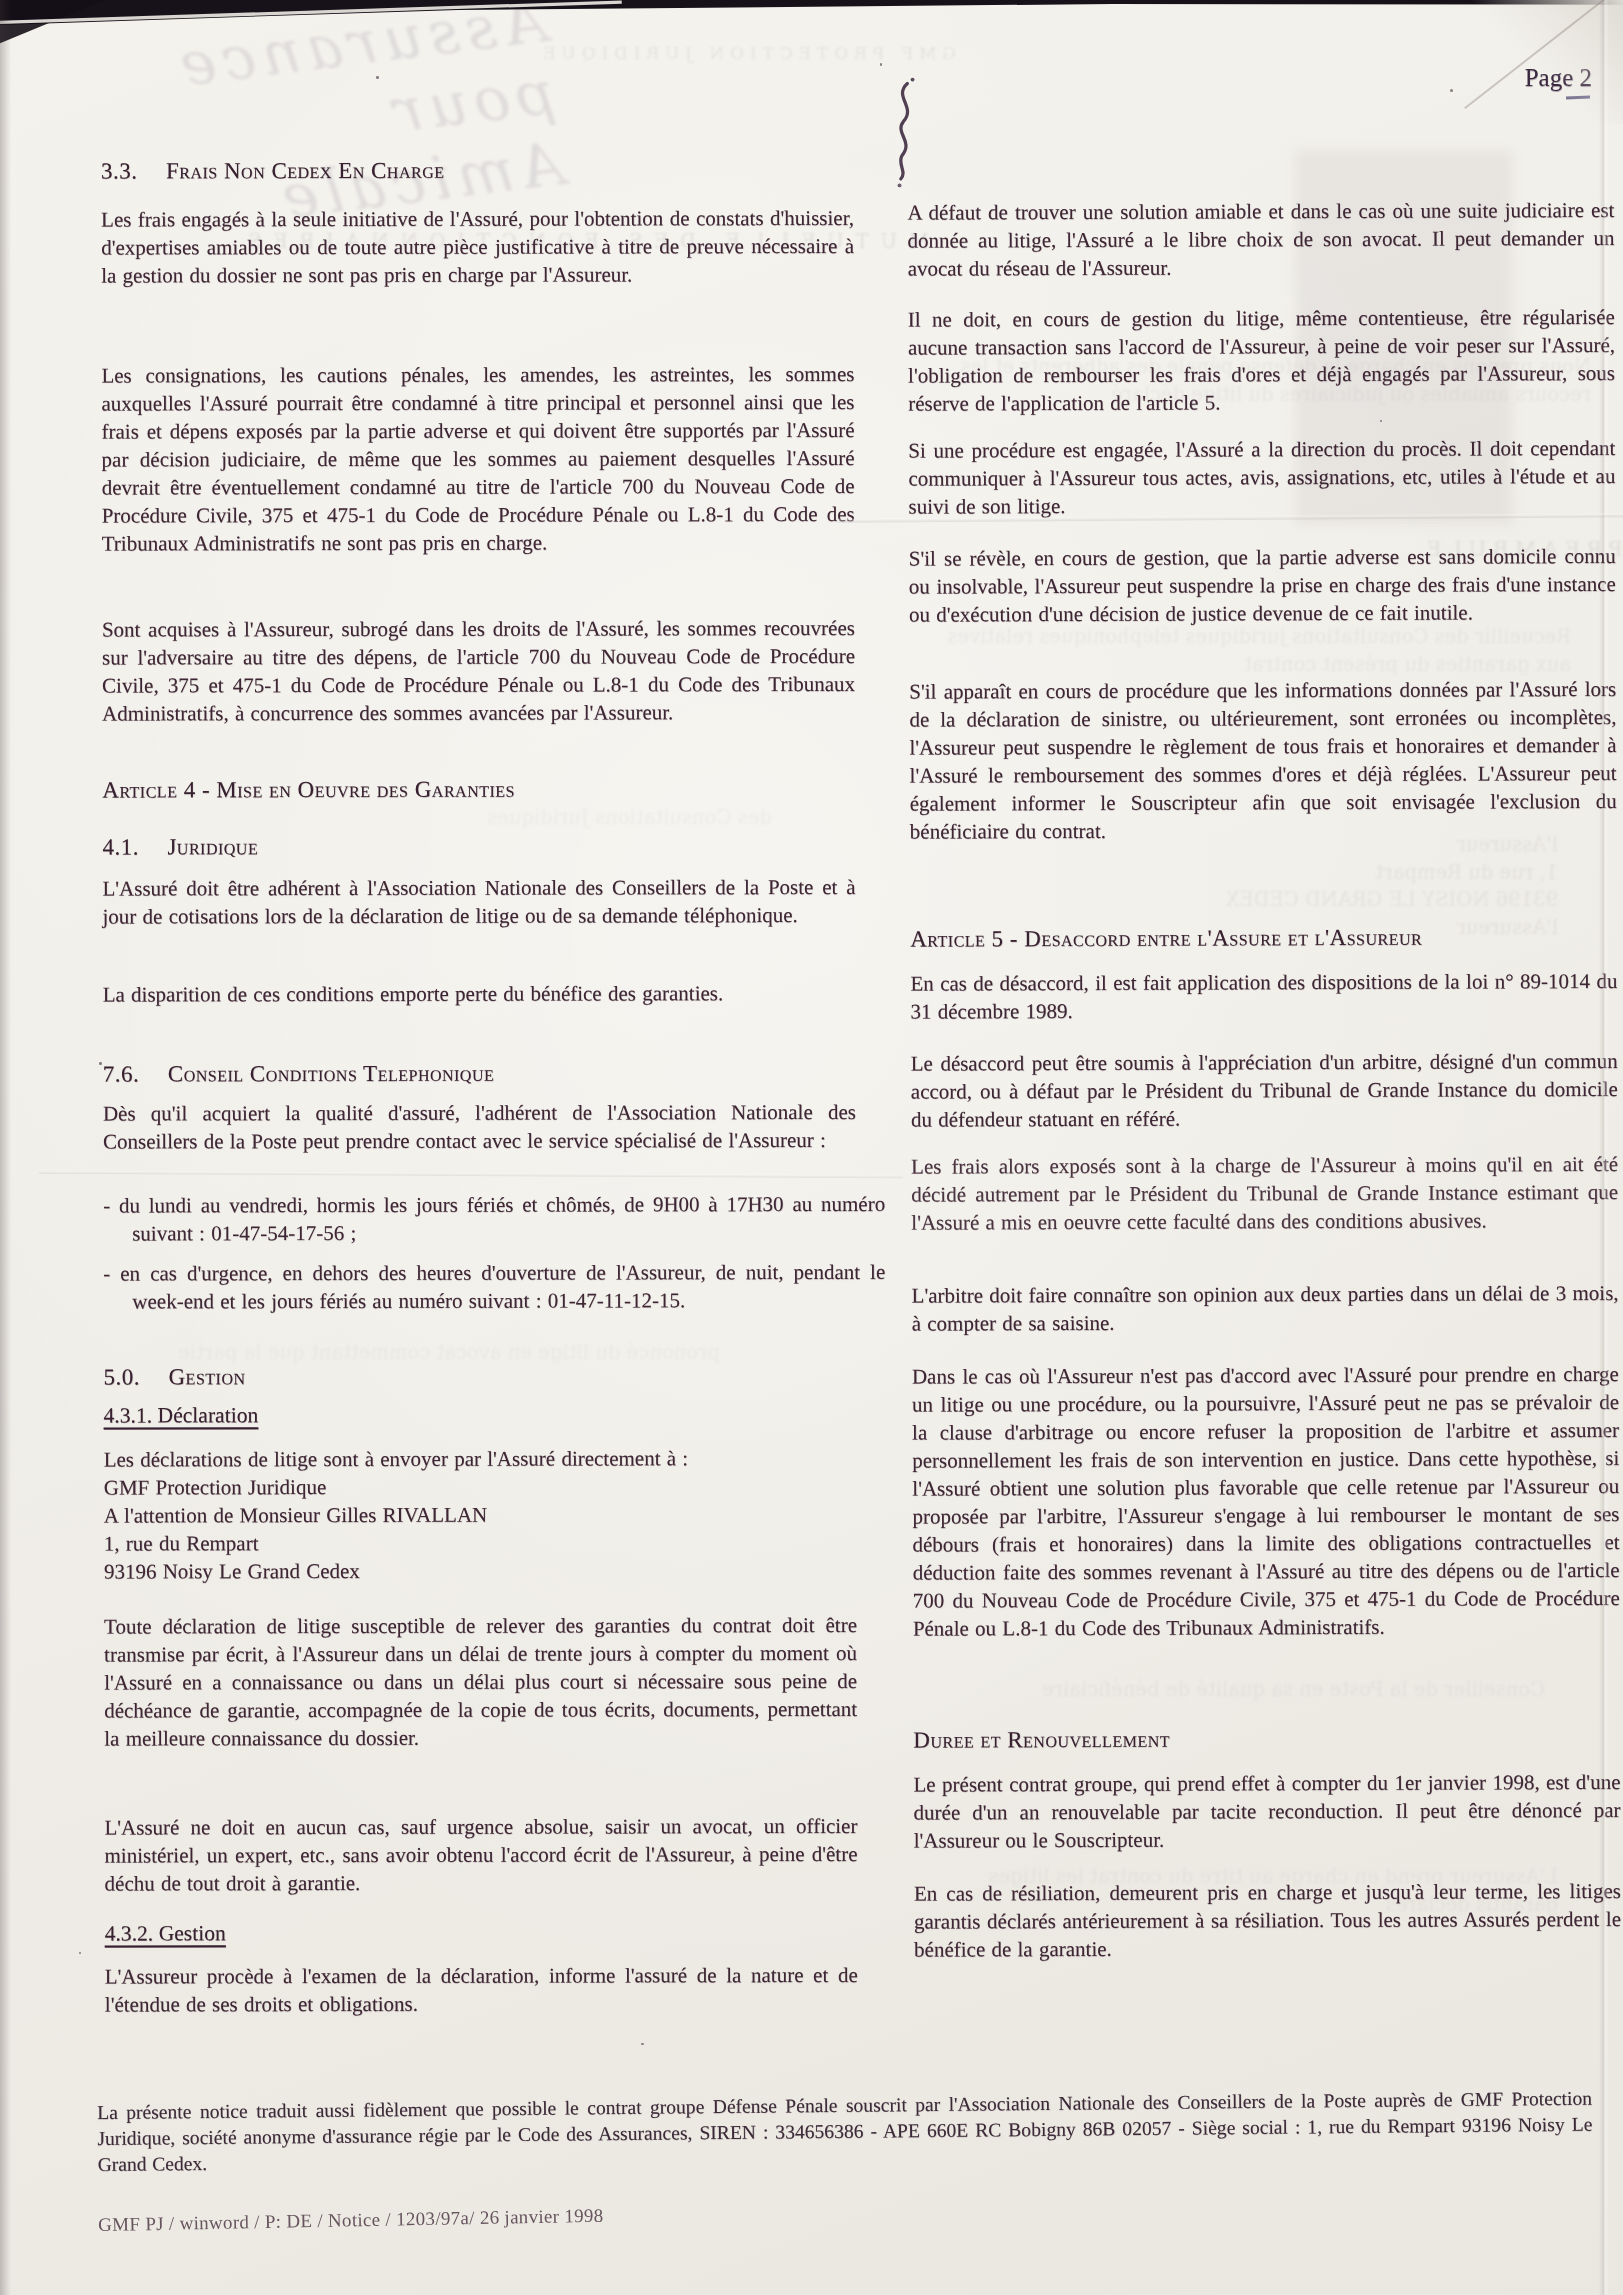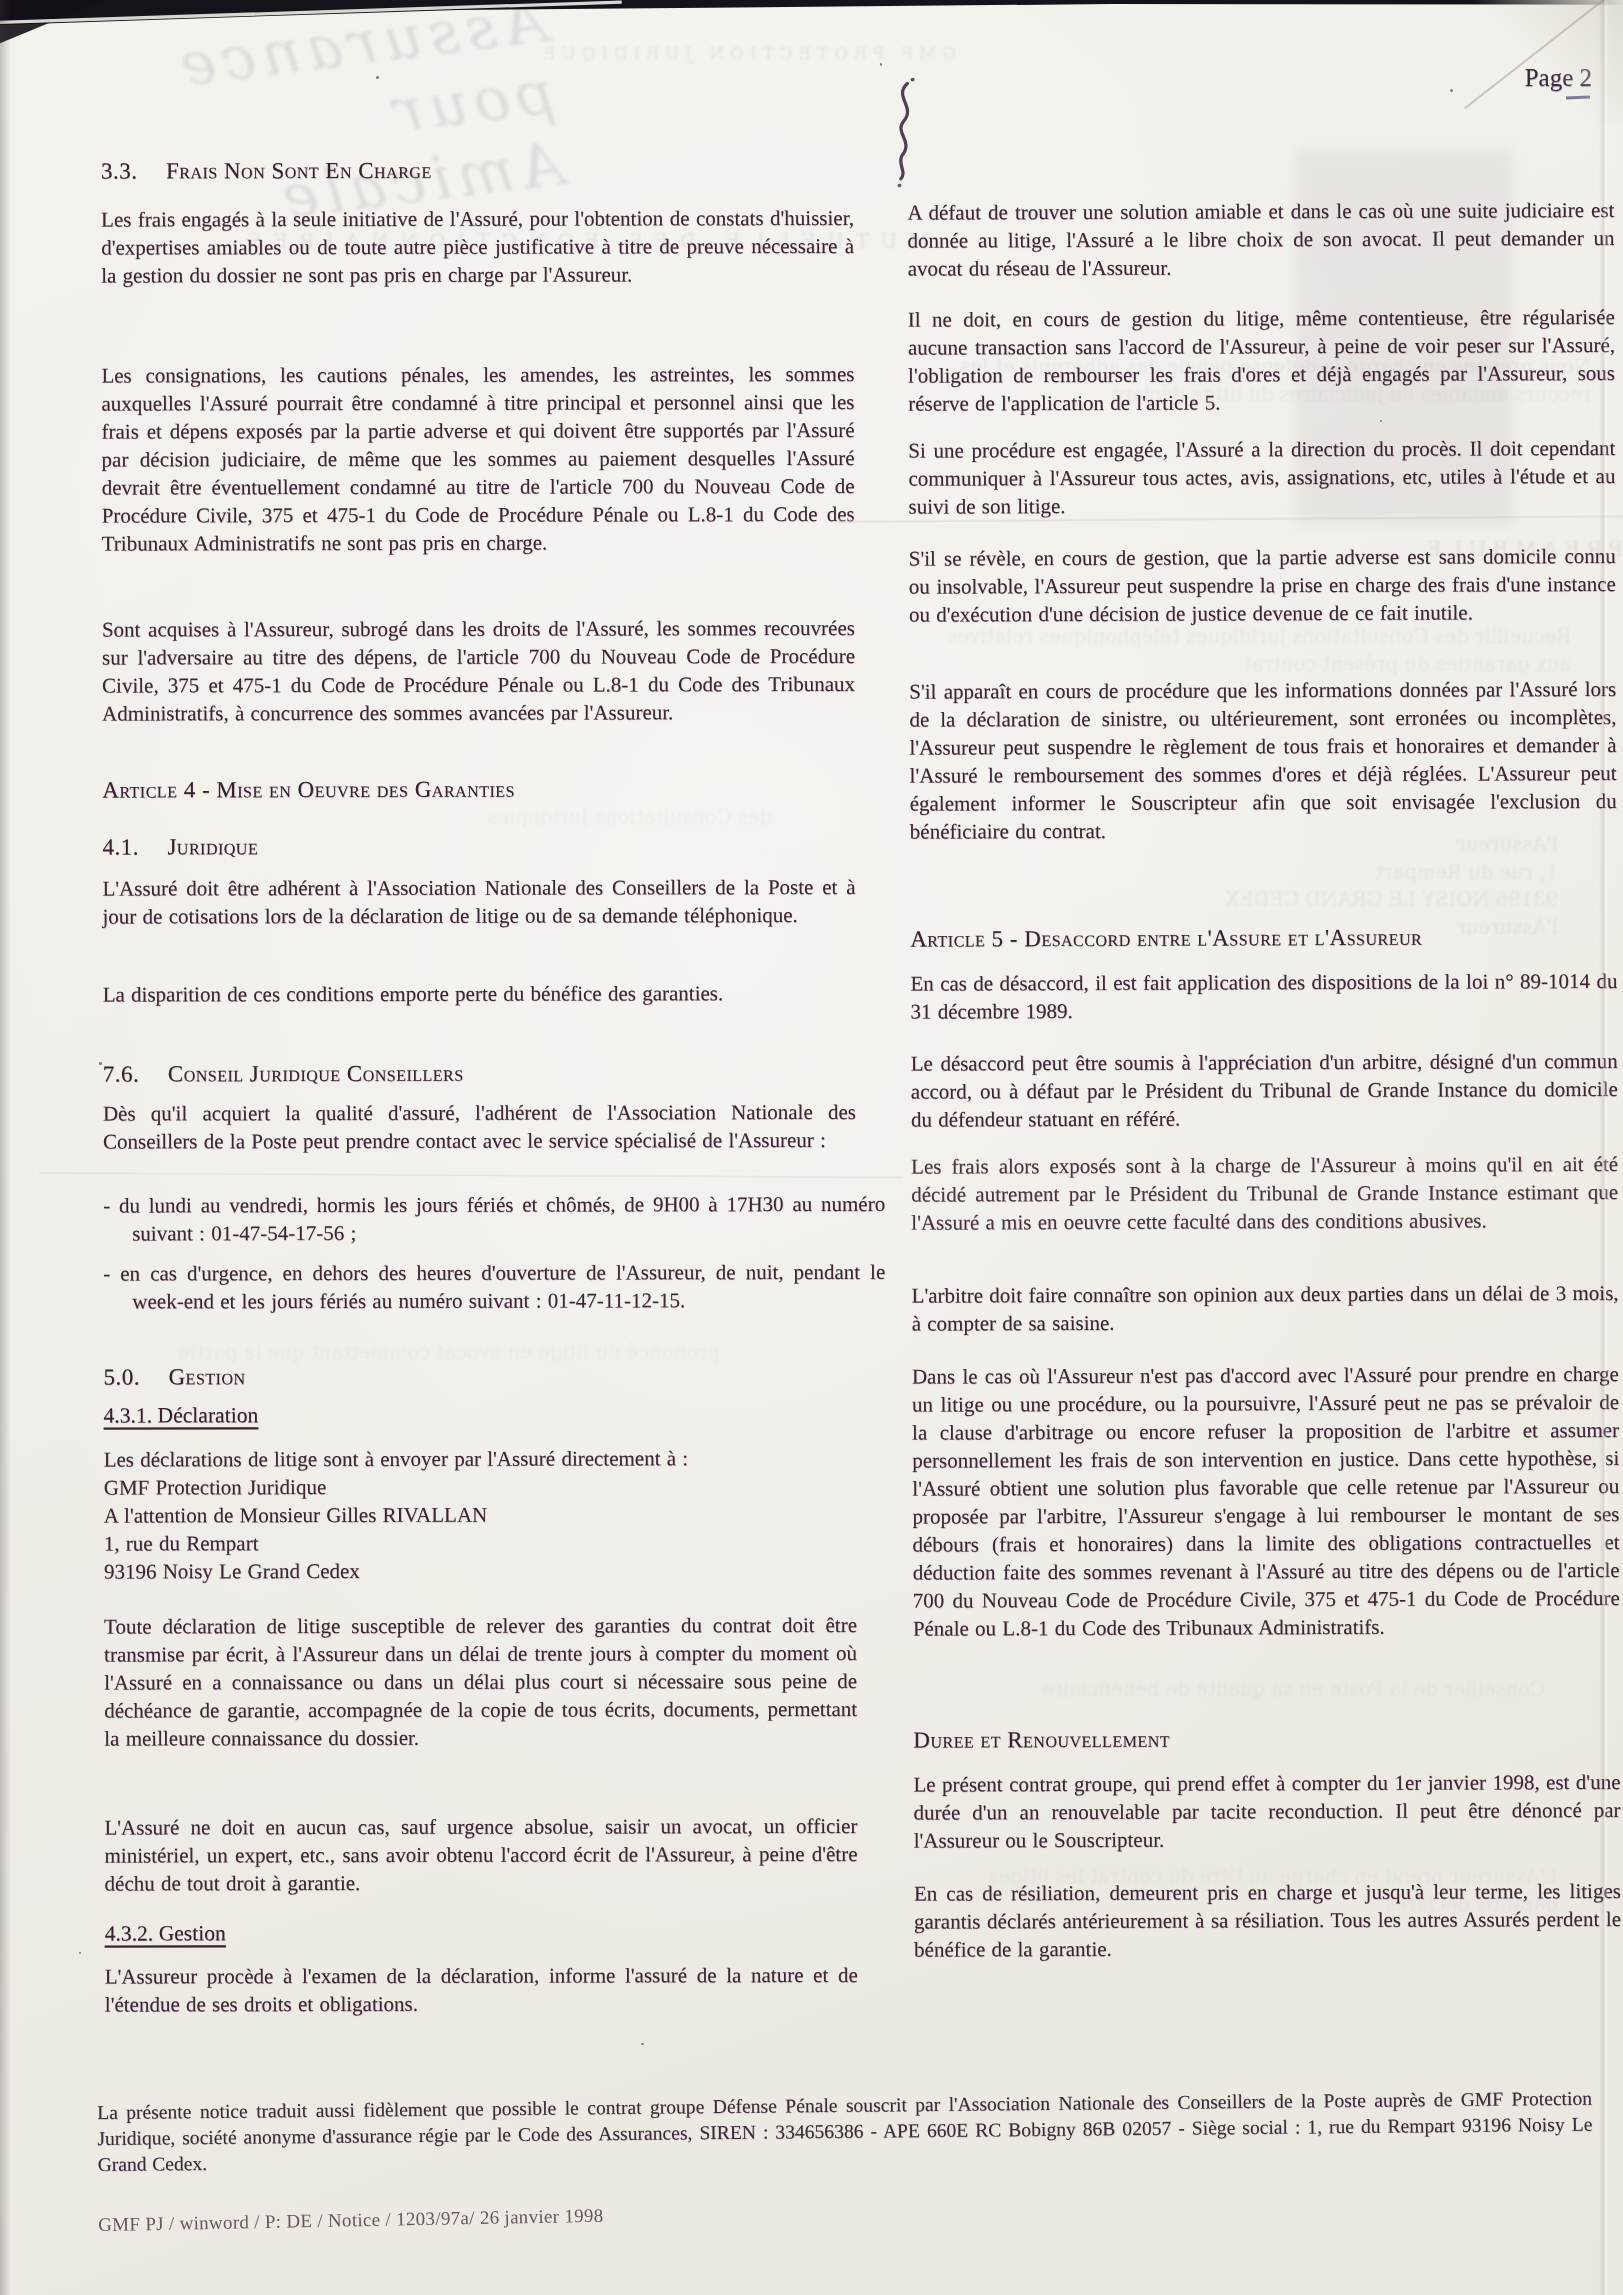--- a/index.html
+++ b/index.html
@@ -84,29 +84,29 @@
   <div class="pagelabel">Page 2</div>
   <div class="page2-underline"></div>
 
   <svg class="squiggle" width="46" height="111" viewBox="0 0 70 170">
     <path d="M34,10 C12,30 48,46 28,68 C14,86 44,98 26,120 C18,132 34,146 24,156" fill="none" stroke="#342037" stroke-width="5" stroke-linecap="round" opacity=".85"></path>
     <circle cx="42" cy="4" r="3" fill="#342037" opacity=".8"></circle>
     <circle cx="22" cy="166" r="3" fill="#342037" opacity=".7"></circle>
   </svg>
 
   <div class="col col-left">
-    <div class="h" style="top:157px"><span class="num">3.3.</span><span>Frais Non Sont En Charge</span></div>
+    <div class="h" style="top:157px"><span class="num">3.3.</span><span>Frais Non Cedex En Charge</span></div>
     <div class="para" style="top:204px">Les frais engagés à la seule initiative de l'Assuré, pour l'obtention de constats d'huissier, d'expertises amiables ou de toute autre pièce justificative à titre de preuve nécessaire à la gestion du dossier ne sont pas pris en charge par l'Assureur.</div>
     <div class="para" style="top:360px">Les consignations, les cautions pénales, les amendes, les astreintes, les sommes auxquelles l'Assuré pourrait être condamné à titre principal et personnel ainsi que les frais et dépens exposés par la partie adverse et qui doivent être supportés par l'Assuré par décision judiciaire, de même que les sommes au paiement desquelles l'Assuré devrait être éventuellement condamné au titre de l'article 700 du Nouveau Code de Procédure Civile, 375 et 475-1 du Code de Procédure Pénale ou L.8-1 du Code des Tribunaux Administratifs ne sont pas pris en charge.</div>
     <div class="para" style="top:614px">Sont acquises à l'Assureur, subrogé dans les droits de l'Assuré, les sommes recouvrées sur l'adversaire au titre des dépens, de l'article 700 du Nouveau Code de Procédure Civile, 375 et 475-1 du Code de Procédure Pénale ou L.8-1 du Code des Tribunaux Administratifs, à concurrence des sommes avancées par l'Assureur.</div>
     <div class="h" style="top:776px">Article 4 - Mise en Oeuvre des Garanties</div>
     <div class="h" style="top:833px"><span class="num">4.1.</span><span>Juridique</span></div>
     <div class="para" style="top:873px">L'Assuré doit être adhérent à l'Association Nationale des Conseillers de la Poste et à jour de cotisations lors de la déclaration de litige ou de sa demande téléphonique.</div>
     <div class="para" style="top:979px">La disparition de ces conditions emporte perte du bénéfice des garanties.</div>
-    <div class="h" style="top:1060px"><span class="num">7.6.</span><span>Conseil Juridique Conseillers</span></div>
+    <div class="h" style="top:1060px"><span class="num">7.6.</span><span>Conseil Conditions Telephonique</span></div>
     <div class="para" style="top:1098px">Dès qu'il acquiert la qualité d'assuré, l'adhérent de l'Association Nationale des Conseillers de la Poste peut prendre contact avec le service spécialisé de l'Assureur :</div>
     <div class="para hang" style="top:1190px">-  du lundi au vendredi, hormis les jours fériés et chômés, de 9H00 à 17H30 au numéro suivant : 01-47-54-17-56 ;</div>
     <div class="para hang" style="top:1258px">-  en cas d'urgence, en dehors des heures d'ouverture de l'Assureur, de nuit, pendant le week-end et les jours fériés au numéro suivant : 01-47-11-12-15.</div>
     <div class="h" style="top:1363px"><span class="num">5.0.</span><span>Gestion</span></div>
     <div class="h-under" style="top:1402px">4.3.1. Déclaration</div>
     <div class="para pre" style="top:1444px">Les déclarations de litige sont à envoyer par l'Assuré directement à :
 GMF Protection Juridique
 A l'attention de Monsieur Gilles RIVALLAN
 1, rue du Rempart
 93196 Noisy Le Grand Cedex</div>

